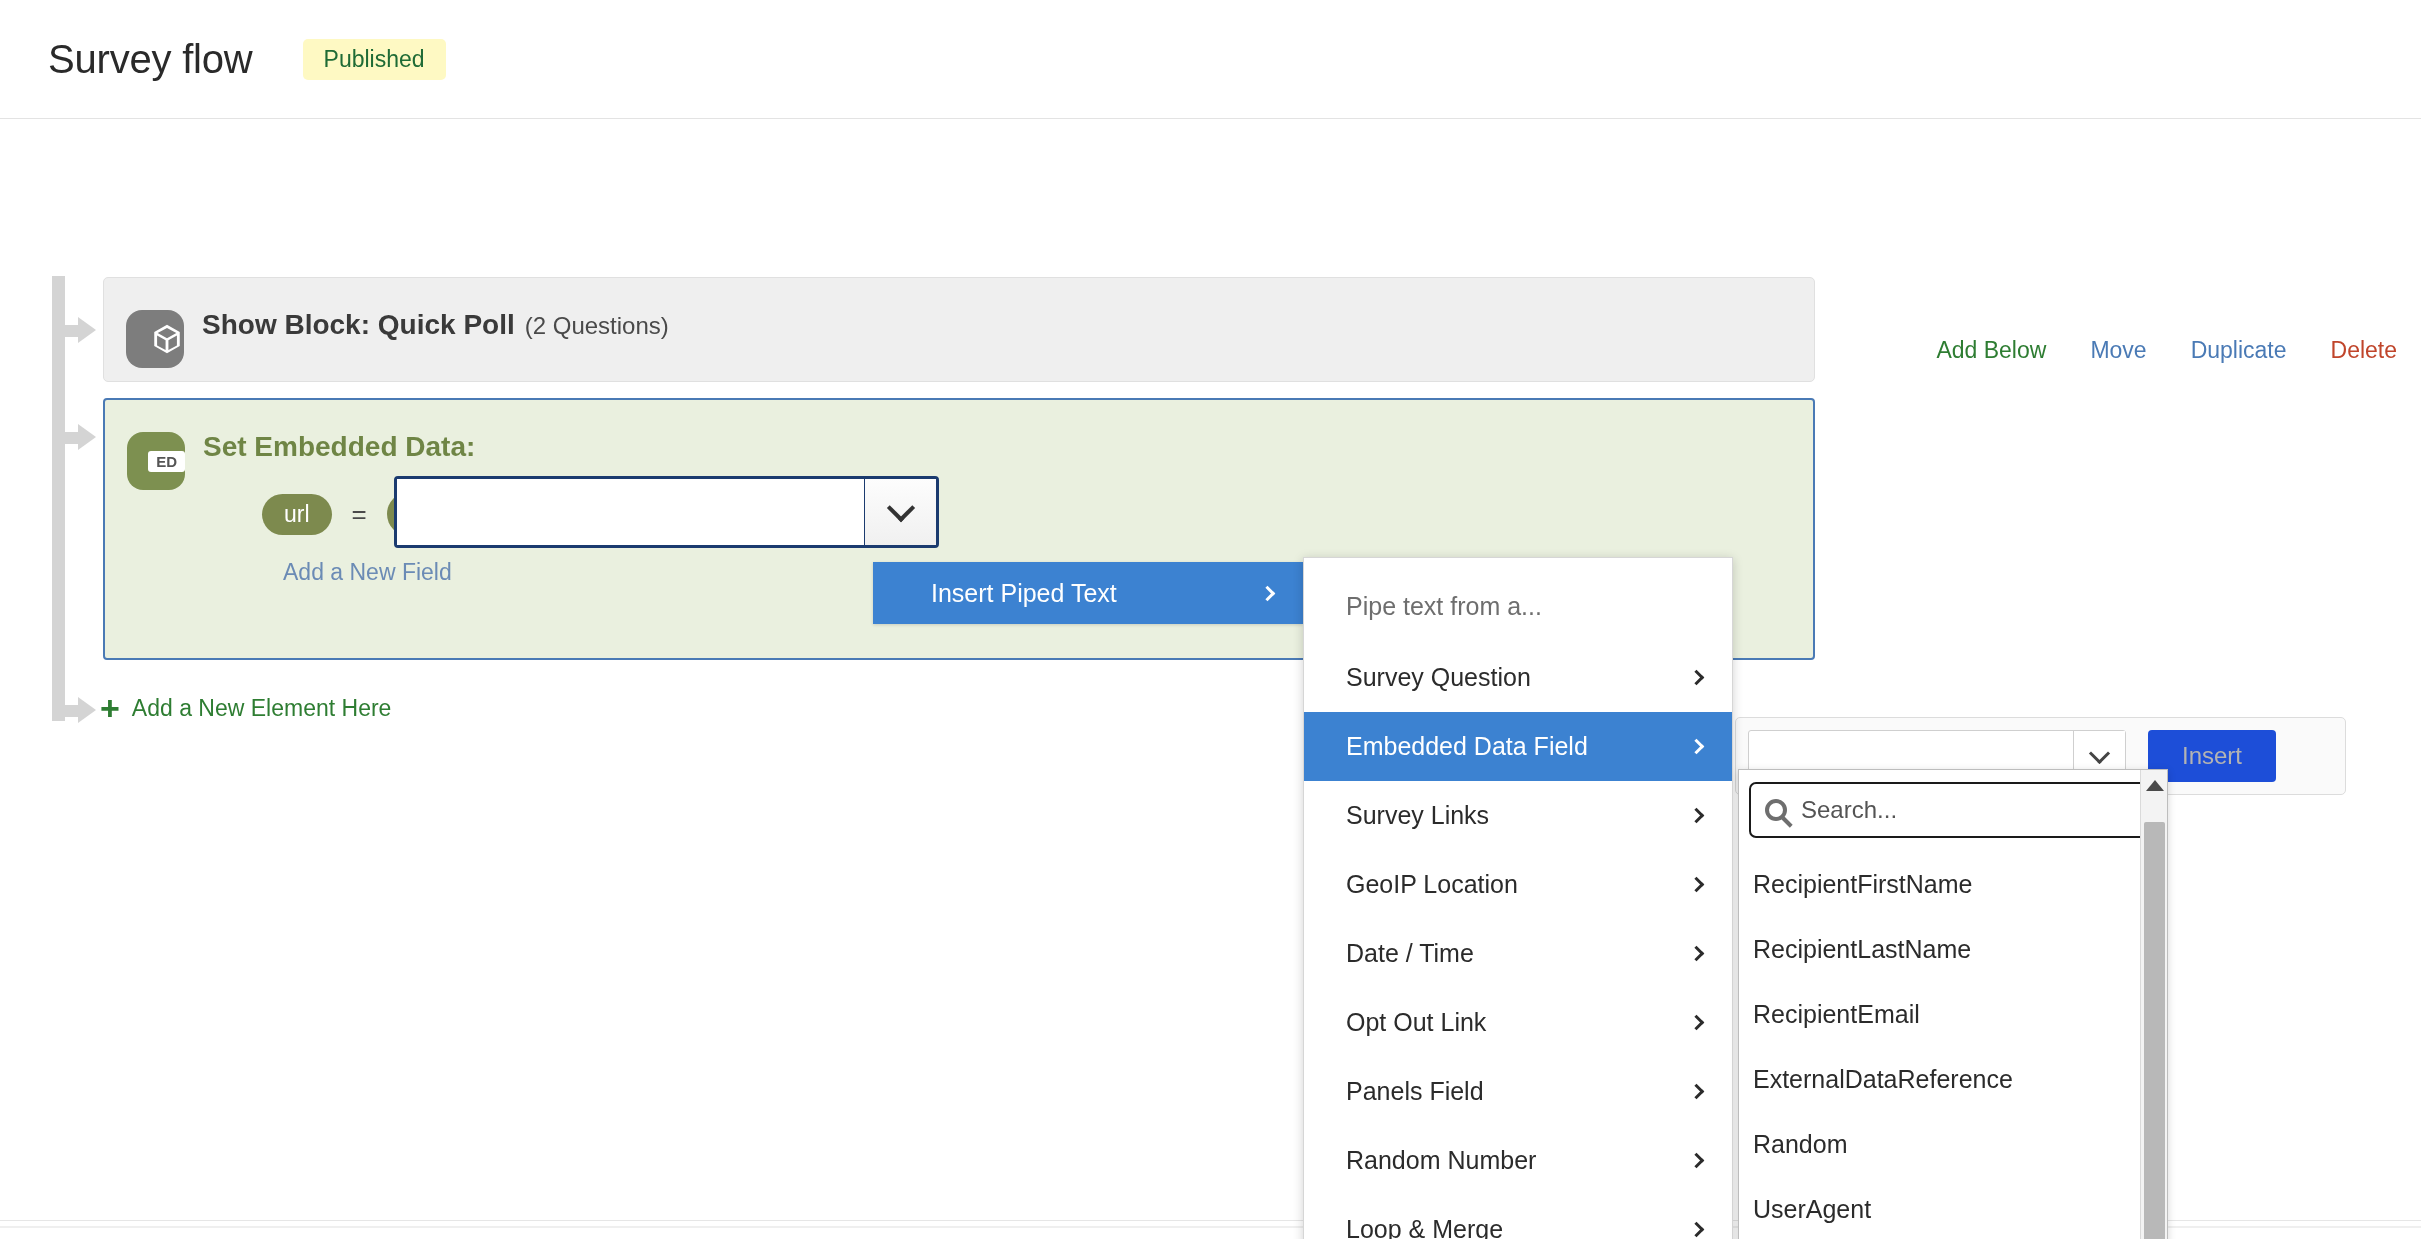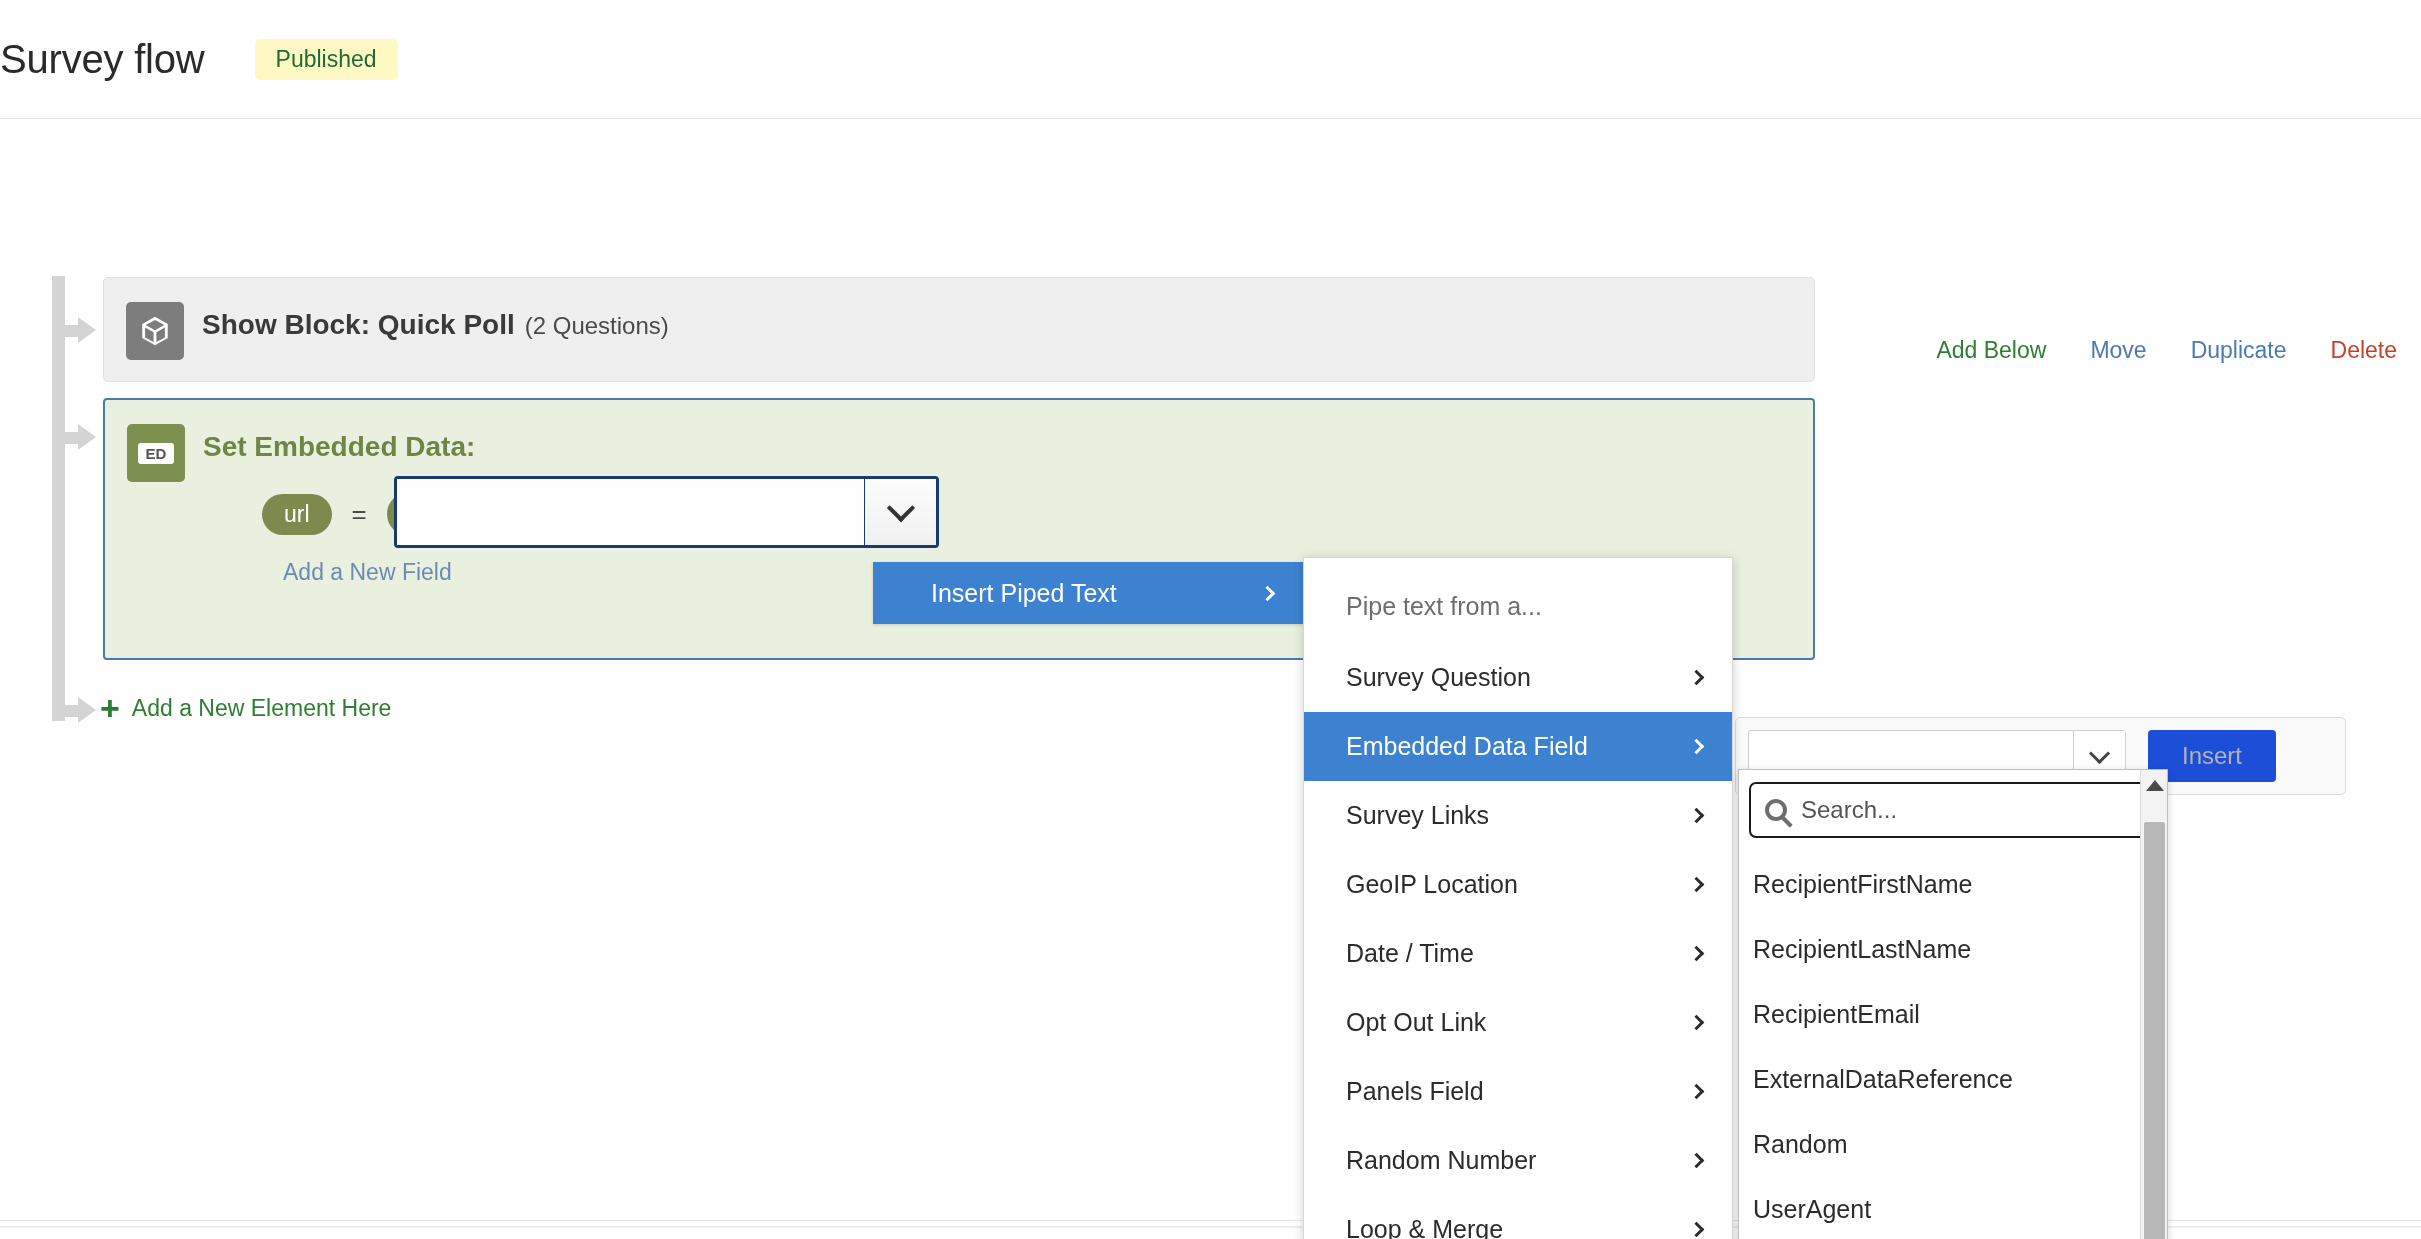--- a/index.html
+++ b/index.html
@@ -12,20 +12,21 @@
     overflow:hidden;
     position:relative;
   }
 
   
   #header {
     height:119px;
     border-bottom:1px solid #e3e3e3;
     display:flex;
     align-items:center;
+    padding-left:48px;
     background:#fff;
   }
   #page-title {
     font-size:40px;
     font-weight:400;
     color:#2a2a2a;
     letter-spacing:-0.2px;
   }
   #status-badge {
     margin-left:50px;
@@ -78,24 +79,24 @@
   }
   #ed-element {
     top:279px; height:262px;
     background:#eaf0df;
     border:2px solid #4a7ab5;
     border-radius:4px;
   }
 
   .elem-icon {
     position:absolute;
-    left:22px; top:24px;
+    left:22px; top:32px;
     width:58px; height:58px;
-    border-radius:5px;
-    display:flex; align-items:center; justify-content:center;
+    border-radius:16px;
+    display:flex; align-items:center; justify-content:flex-end;
   }
   #block-icon-box { background:#7d7d7d; }
   #ed-icon-box    { background:#7d9050; }
 
   .ed-chip {
     background:#fff; color:#555;
     font-size:15px; font-weight:bold;
     padding:3px 8px; border-radius:3px;
     line-height:1;
   }

